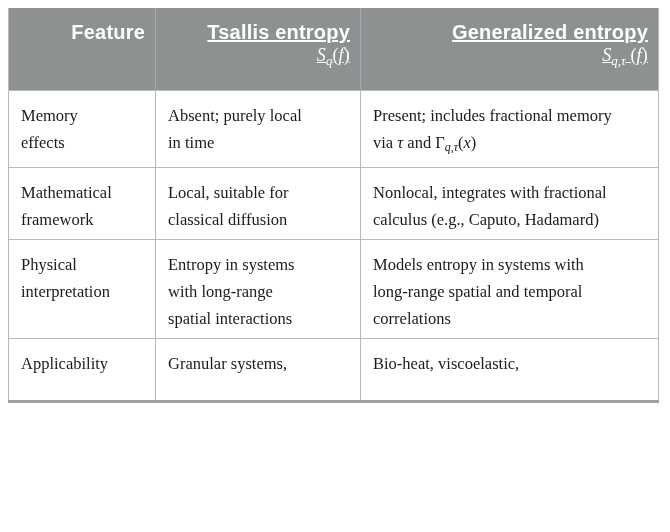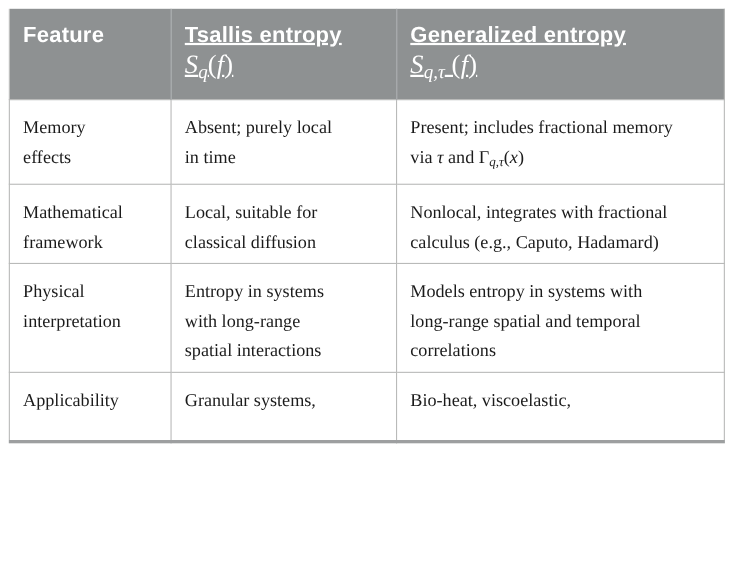--- a/index.html
+++ b/index.html
@@ -27,35 +27,35 @@
     border-left:1px solid var(--grid);
     border-right:1px solid var(--grid);
     border-bottom:3px solid var(--bottom-border);
   }
   col.c1{width:147px;}
   col.c2{width:205px;}
   col.c3{width:298px;}
   thead th{
     background:var(--header-bg);
     color:var(--header-text);
-    text-align:left;
+    text-align:right;
     vertical-align:top;
     height:64px;
     padding:12px 10px 6px 12px;
     font-size:20px;
     font-weight:bold;
     letter-spacing:0.2px;
     line-height:1.25;
   }
   thead th + th{border-left:1px solid var(--header-divider);text-decoration:underline;}
   .hmath{
     display:block;
     font-family:"Liberation Serif",serif;
     font-weight:normal;
-    font-size:24px;
+    font-size:18px;
     margin-top:1px;
     line-height:1.1;
   }
   tbody td{
     border:1px solid var(--grid);
     vertical-align:top;
     padding:11px 8px 6px 12px;
     font-family:"Liberation Serif",serif;
     font-size:16.5px;
     line-height:27px;

